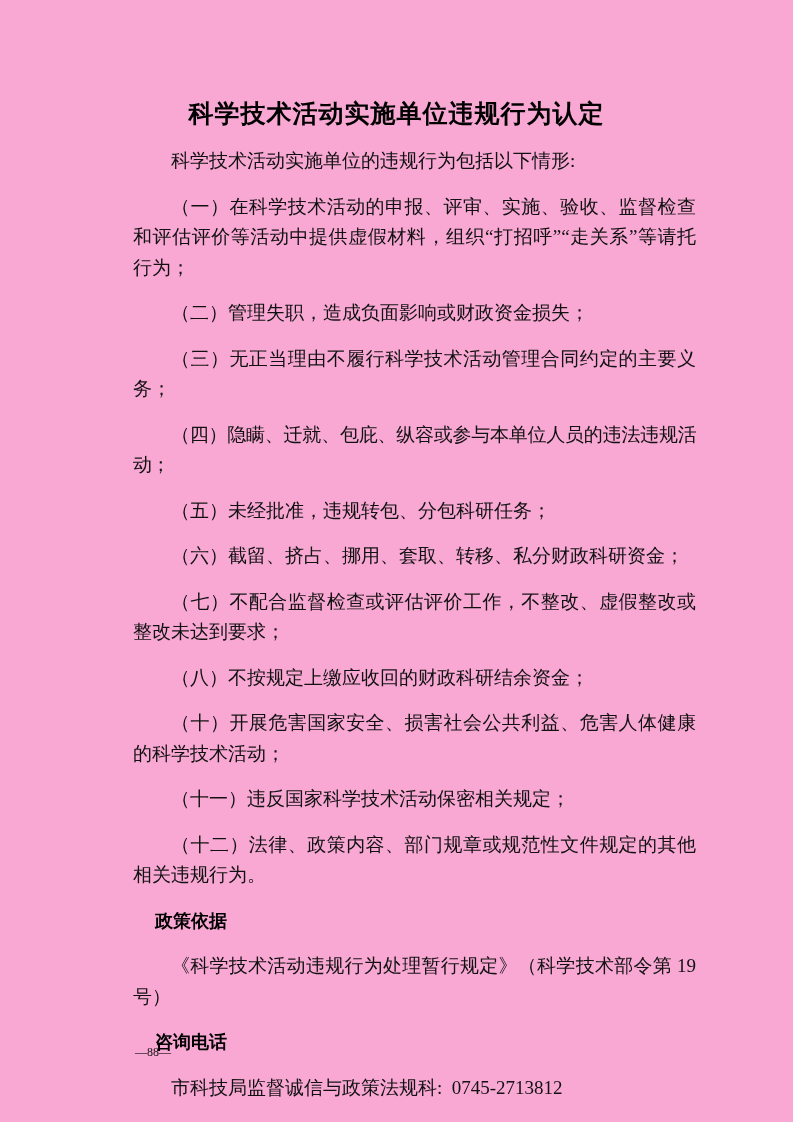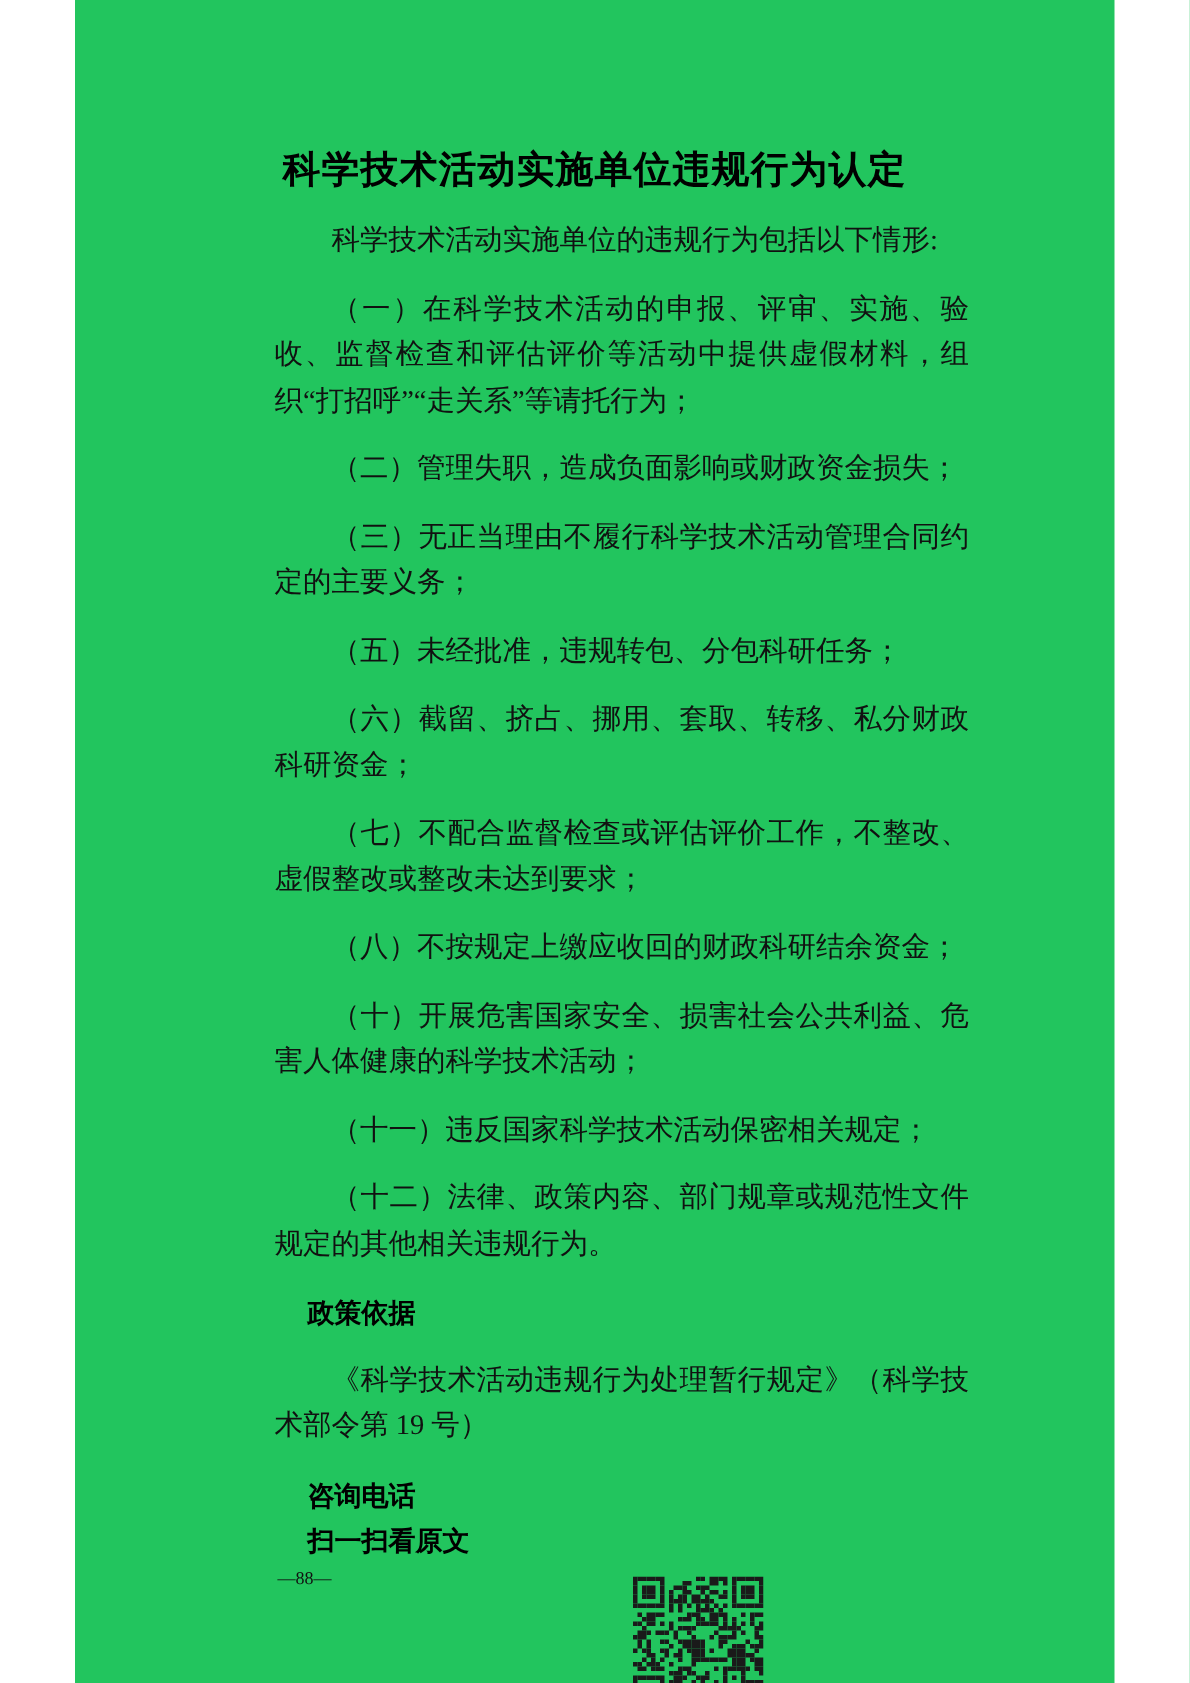--- a/index.html
+++ b/index.html
@@ -1,22 +1,22 @@
 <!DOCTYPE html>
 <html><head>
 <meta charset="utf-8">
 <style>
   * { box-sizing: border-box; }
   html, body { margin: 0; padding: 0; background: #ffffff; }
   .page {
     position: relative;
-    width: 693px;
+    width: 793px;
     height: 1122px;
     margin: 0 auto;
-    background: #22c55e;
+    background: #f9a8d4;
     color: #1a1a1a;
     overflow: hidden;
     font-family: "Liberation Serif", serif;
   }
   .doc-title {
     padding-top: 97px;
     text-align: center;
     font-family: "Liberation Serif", serif;
     font-weight: bold;
     font-size: 25px;
@@ -75,33 +75,35 @@
   <div class="doc-title">科学技术活动实施单位违规行为认定</div>
 
   <div class="content">
 
     <p class="body-line">科学技术活动实施单位的违规行为包括以下情形:</p>
 
     <div>
       <p class="body-line">（一）在科学技术活动的申报、评审、实施、验收、监督检查和评估评价等活动中提供虚假材料，组织“打招呼”“走关系”等请托行为；</p>
       <p class="body-line">（二）管理失职，造成负面影响或财政资金损失；</p>
       <p class="body-line">（三）无正当理由不履行科学技术活动管理合同约定的主要义务；</p>
+      <p class="body-line tight">（四）隐瞒、迁就、包庇、纵容或参与本单位人员的违法违规活动；</p>
       <p class="body-line">（五）未经批准，违规转包、分包科研任务；</p>
       <p class="body-line">（六）截留、挤占、挪用、套取、转移、私分财政科研资金；</p>
       <p class="body-line">（七）不配合监督检查或评估评价工作，不整改、虚假整改或整改未达到要求；</p>
       <p class="body-line">（八）不按规定上缴应收回的财政科研结余资金；</p>
       <p class="body-line">（十）开展危害国家安全、损害社会公共利益、危害人体健康的科学技术活动；</p>
       <p class="body-line">（十一）违反国家科学技术活动保密相关规定；</p>
       <p class="body-line">（十二）法律、政策内容、部门规章或规范性文件规定的其他相关违规行为。</p>
     </div>
 
     <h2 class="sec-heading">政策依据</h2>
     <p class="body-line">《科学技术活动违规行为处理暂行规定》（科学技术部令第 19 号）</p>
 
     <h2 class="sec-heading">咨询电话</h2>
+    <p class="body-line nojust">市科技局监督诚信与政策法规科:  0745-2713812</p>
 
     <h2 class="sec-heading">扫一扫看原文</h2>
 
     <div class="qr-wrap">
         <svg width="87" height="87" viewBox="0 0 87 87" xmlns="http://www.w3.org/2000/svg" fill="#1a1a1a">
           <rect x="0" y="0" width="3" height="3"></rect>
           <rect x="3" y="0" width="3" height="3"></rect>
           <rect x="6" y="0" width="3" height="3"></rect>
           <rect x="9" y="0" width="3" height="3"></rect>
           <rect x="12" y="0" width="3" height="3"></rect>

